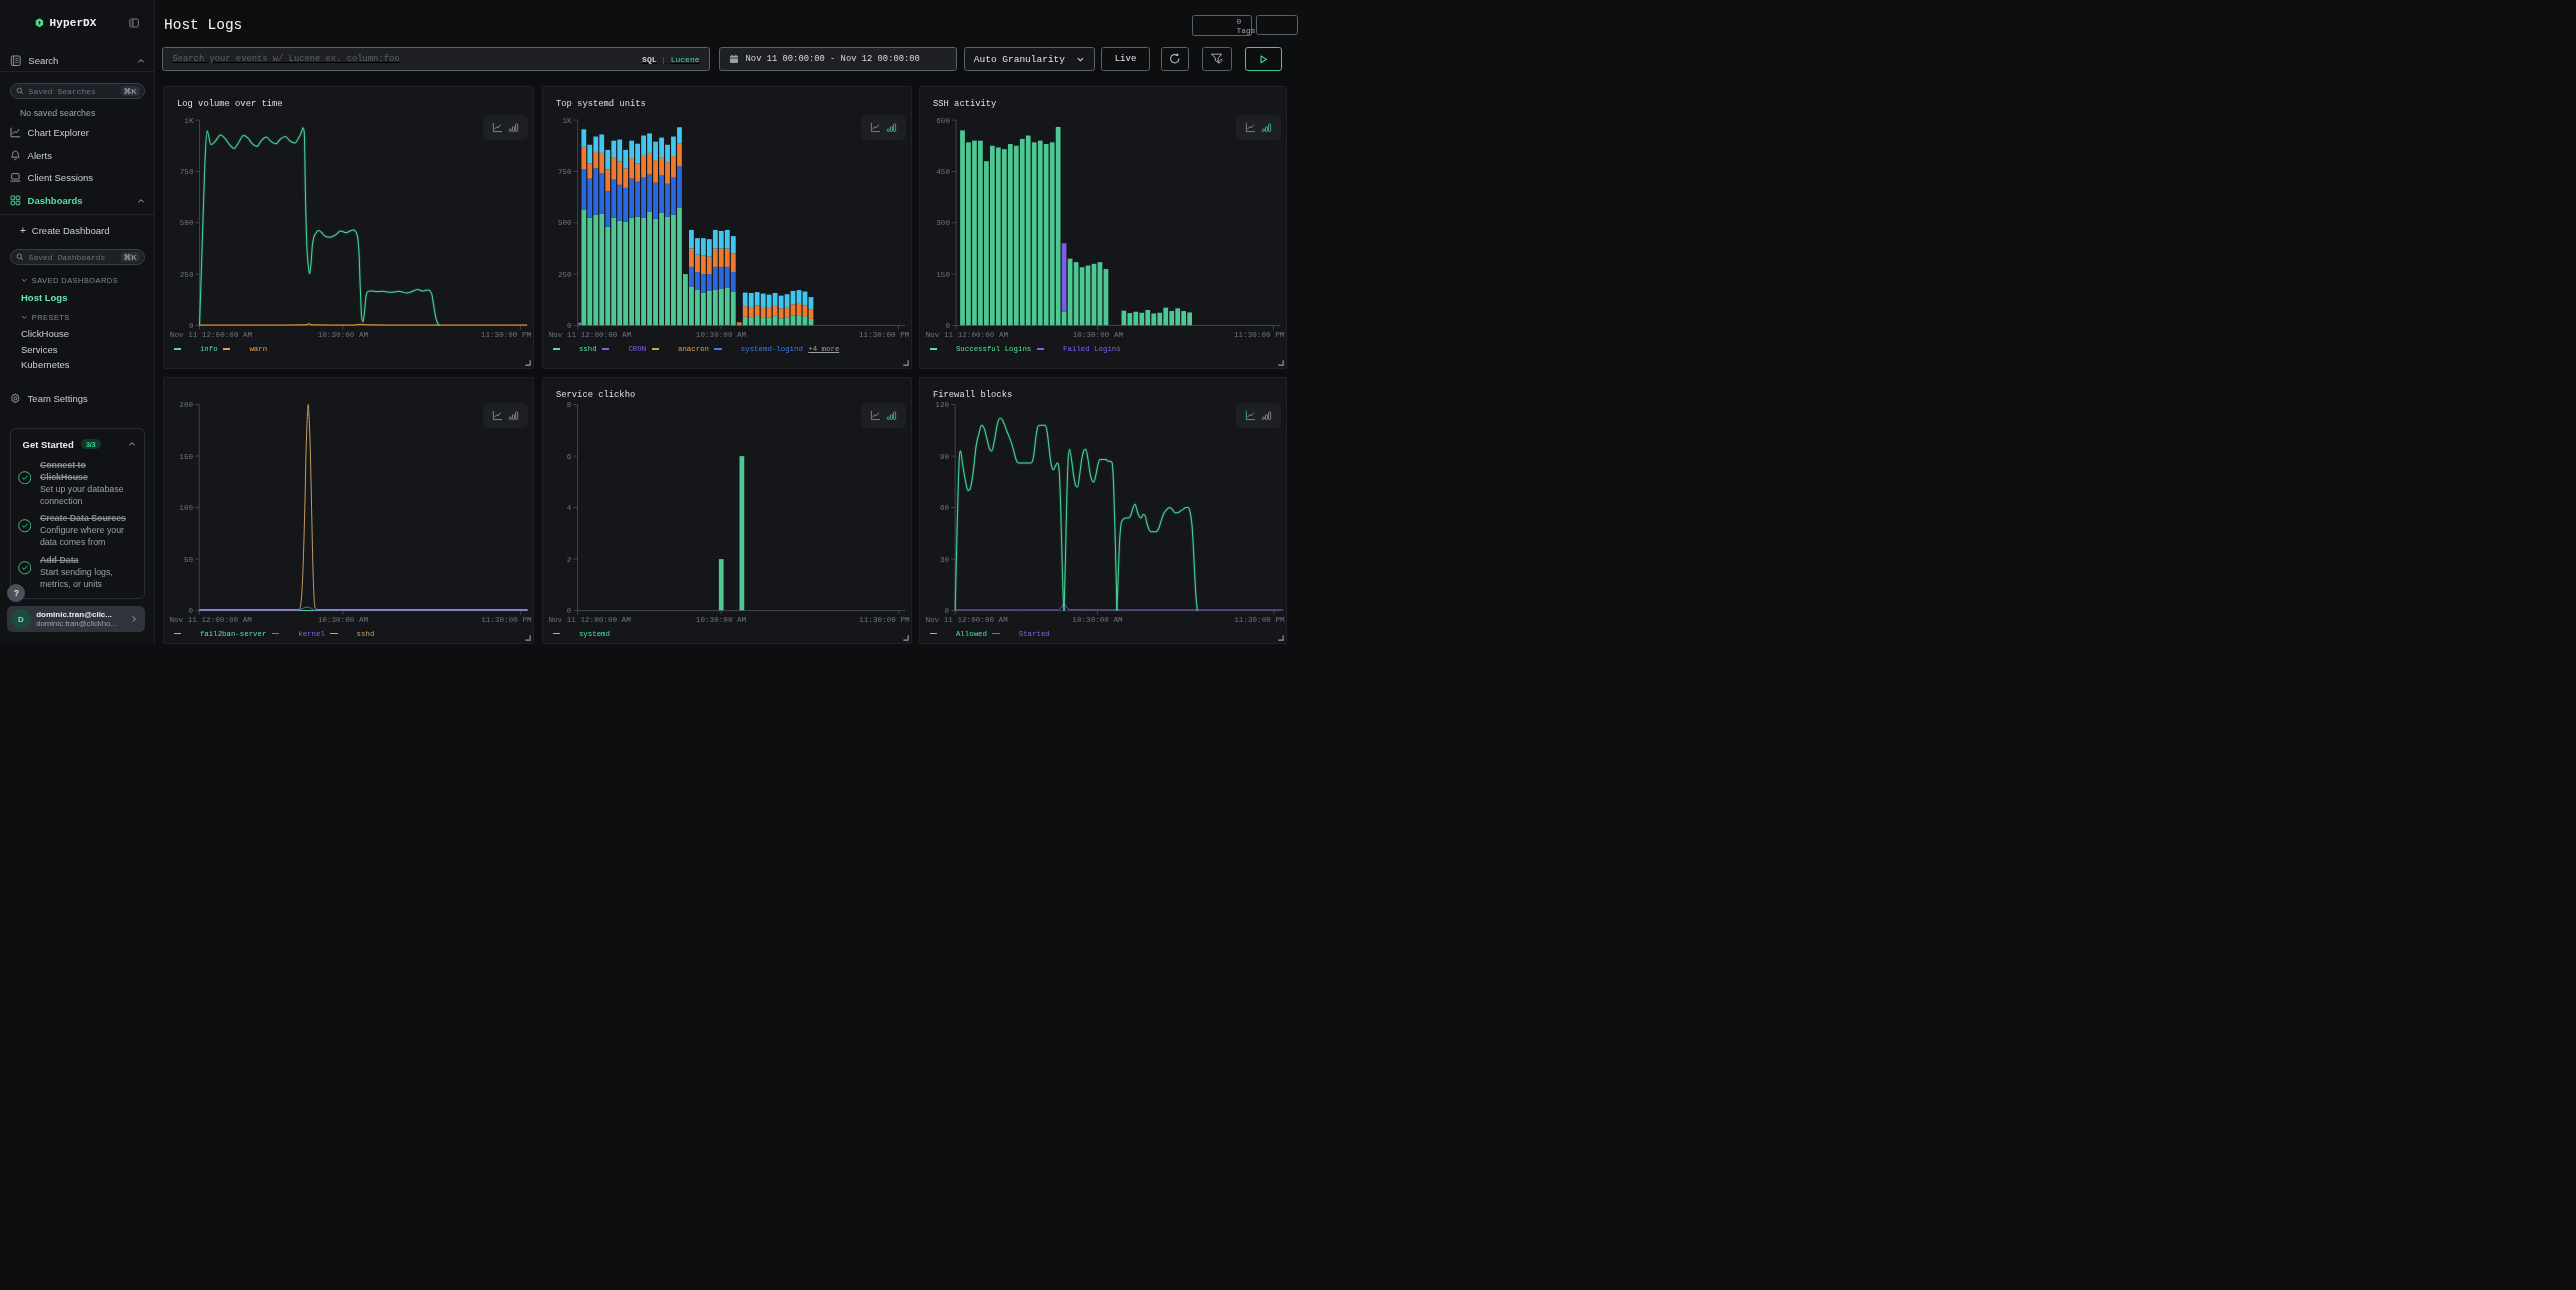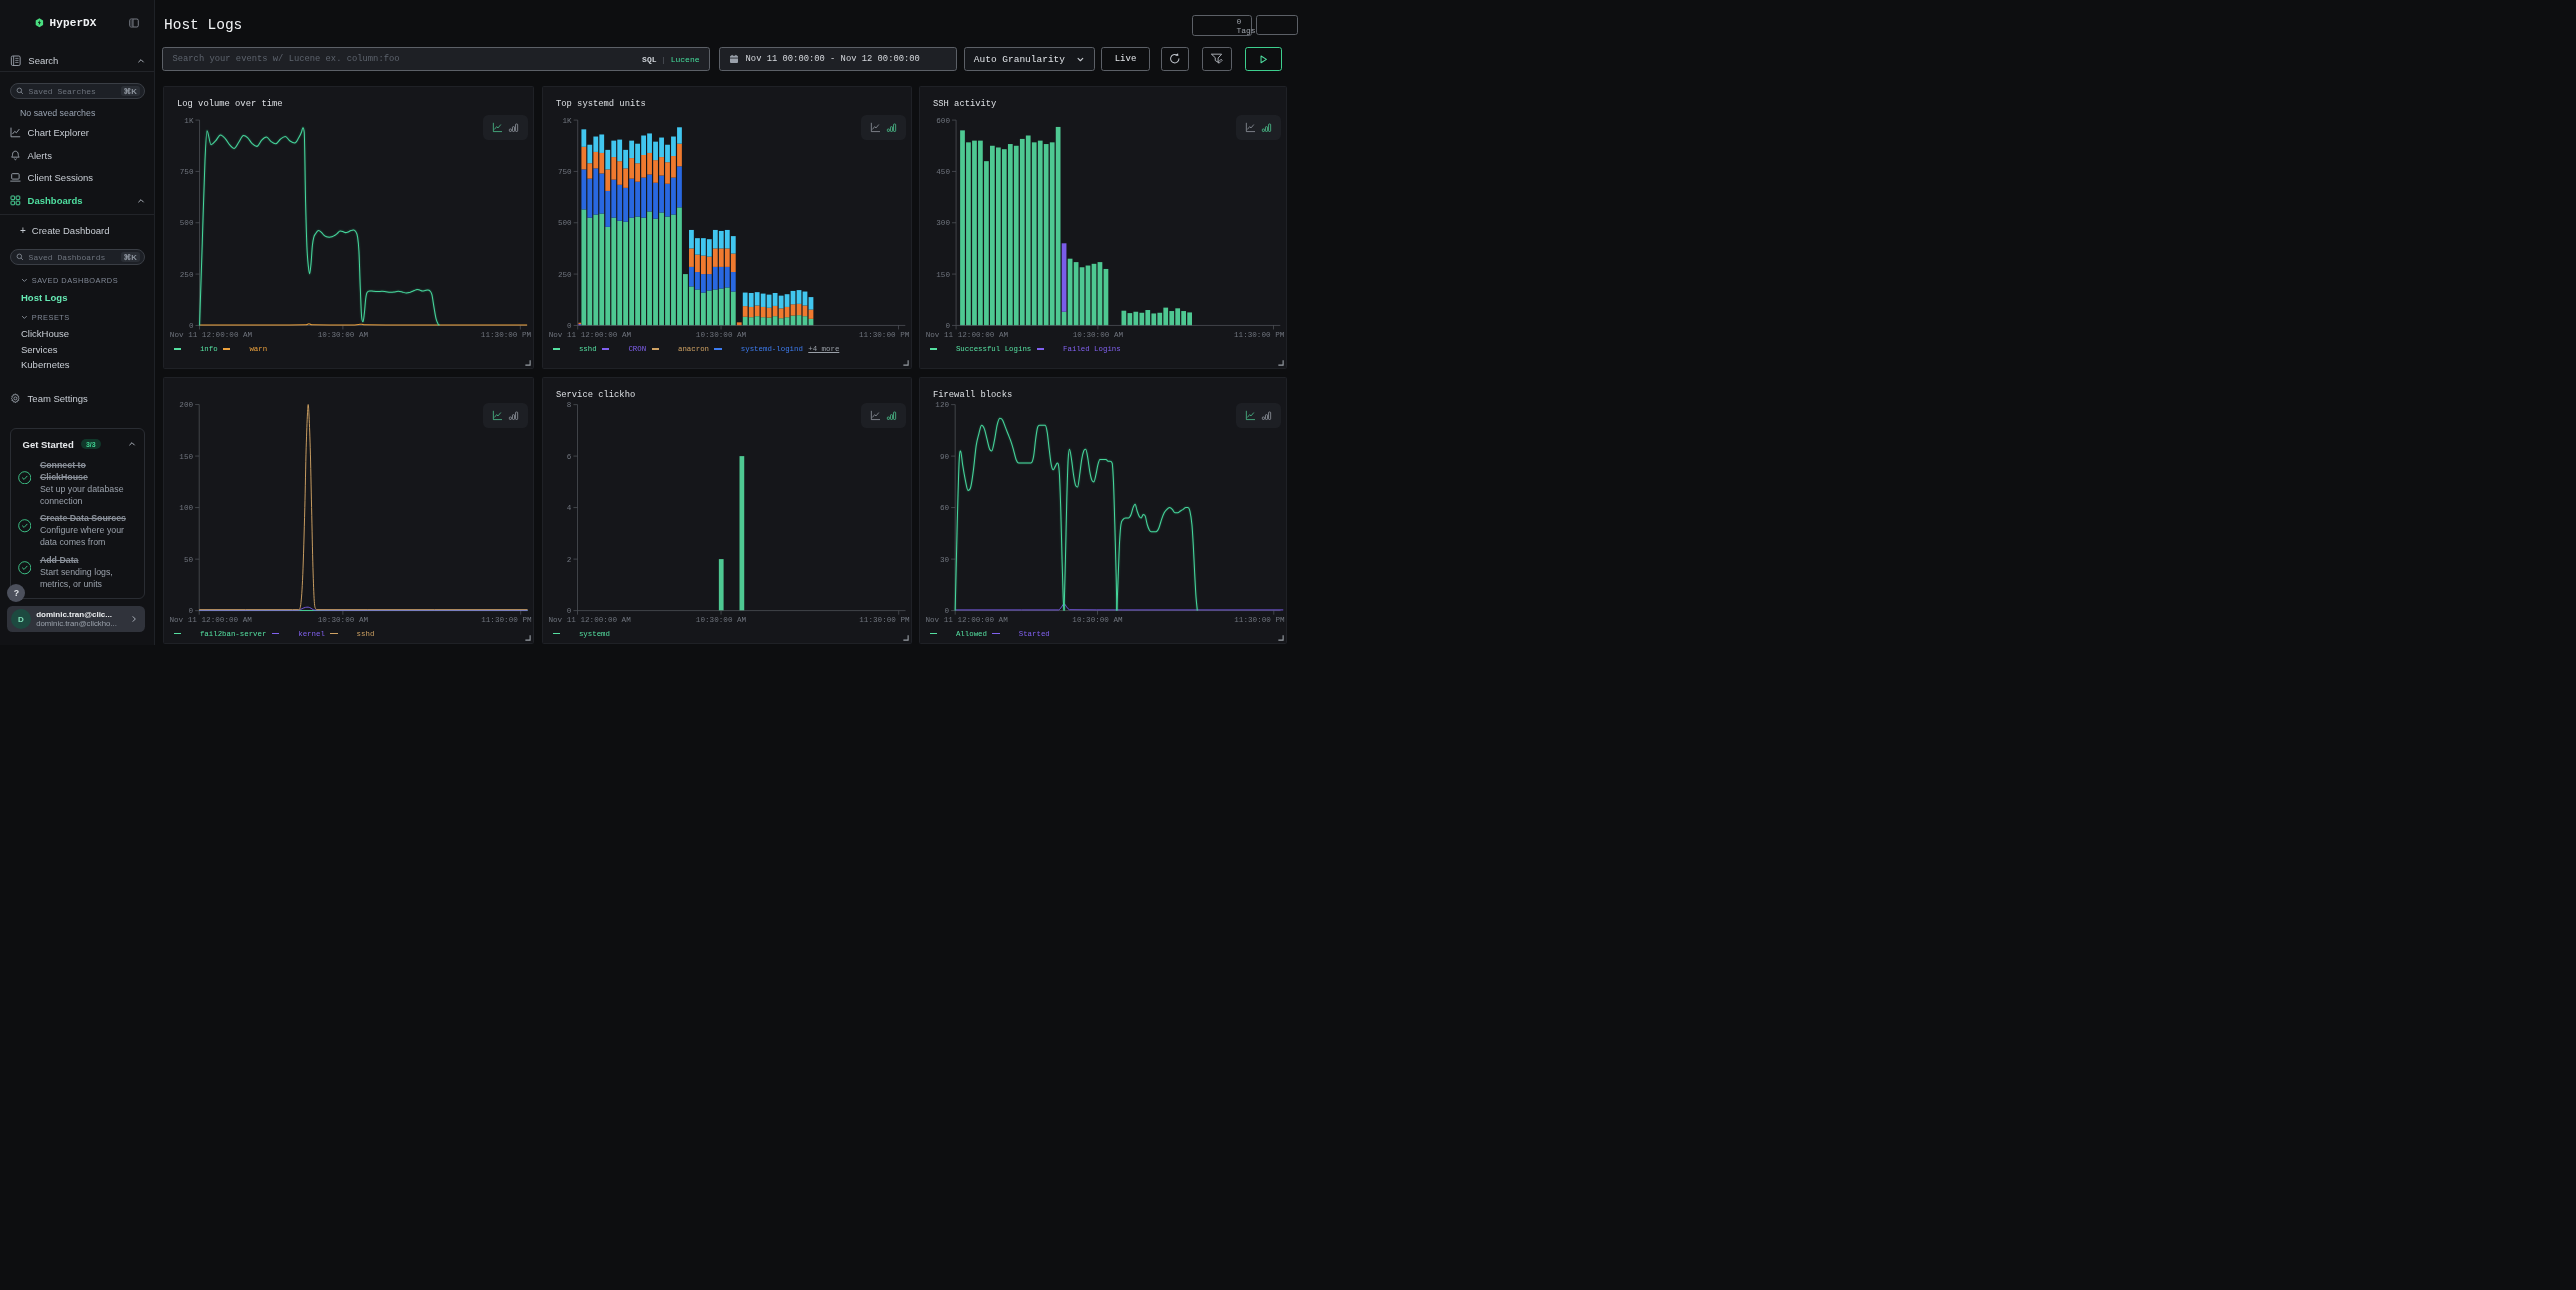--- a/index.html
+++ b/index.html
@@ -31,21 +31,21 @@
 .user { position:absolute; left:7.4px; right:9.5px; top:606px; height:26px; background:#30333b; border-radius:5.4px; display:flex; align-items:center; padding-left:3.4px; }
 .avatar { width:20px; height:20px; border-radius:50%; background:#1d4a40; color:#7fe0b8; font-size:8px; font-weight:bold; display:flex; align-items:center; justify-content:center; }
 .utx { margin-left:5.4px; }
 .uname { color:#eceef0; font-size:8px; font-weight:bold; }
 .umail { color:#9aa1ab; font-size:7.8px; margin-top:0.7px; }
 .main { position:absolute; left:155px; top:0; right:0; bottom:0; }
 .title { position:absolute; left:164px; top:17px; font-family:"Liberation Mono", monospace; font-size:14.5px; color:#f1f3f5; letter-spacing:0px; }
 .btn { position:absolute; top:15px; height:21px; border:0.7px solid #5c6067; border-radius:2.7px; display:flex; align-items:center; justify-content:center; gap:8px; color:#9ba0a8; font-family:"Liberation Mono", monospace; font-size:8px;padding-left:40px; }
 .tagsbtn { left:1192px; width:60px; }
 .dotsbtn { left:1256px; width:22px; height:20px; }
-.searchbox { position:absolute; left:162px; top:47px; width:548px; height:24px; background:#1e2025; border:0.7px solid #5c6067; border-radius:2.7px; display:flex; align-items:center; padding:0 9.5px; font-family:"Liberation Mono", monospace; }
+.searchbox { position:absolute; left:162px; top:47px; width:548px; height:24px; background:#1e2025; border:0.7px solid #5c6067; border-radius:2.7px; display:flex; align-items:center; padding:0 9.5px; font-family:"Liberation Mono", monospace;text-decoration:underline; }
 .sph { color:#5d636d; font-size:8.8px; }
 .sql { margin-left:auto; font-size:8px; color:#c9cdd3;padding-left:6px; }
 .sql b { font-weight:bold; color:#cdd1d7; }
 .sql .bar { color:#565b63; margin:0 4.7px; }
 .sql .luc { color:#45dd9c; }
 .datebox { position:absolute; left:719px; top:47px; width:238px; height:24px; background:#1e2025; border:0.7px solid #5c6067; border-radius:2.7px; display:flex; align-items:center; padding:0 8.8px; gap:6.8px; color:#d5d8dd; font-family:"Liberation Mono", monospace; font-size:8.8px; }
 .granbox { position:absolute; left:964px; top:47px; width:131px; height:24px; border:0.7px solid #5c6067; border-radius:2.7px; display:flex; align-items:center; padding:0 8.8px; color:#dfe2e6; font-family:"Liberation Mono", monospace; font-size:9.5px; background:#15171b; }
 .granbox svg { margin-left:auto; }
 .livebtn { position:absolute; left:1101px; top:47px; width:49px; height:24px; border:0.7px solid #5c6067; border-radius:2.7px; display:flex; align-items:center; justify-content:center; color:#e3e6ea; font-family:"Liberation Mono", monospace; font-size:9px; }
 .sqbtn { position:absolute; top:47px; height:24px; border:0.7px solid #5c6067; border-radius:2.7px; display:flex; align-items:center; justify-content:center; }

